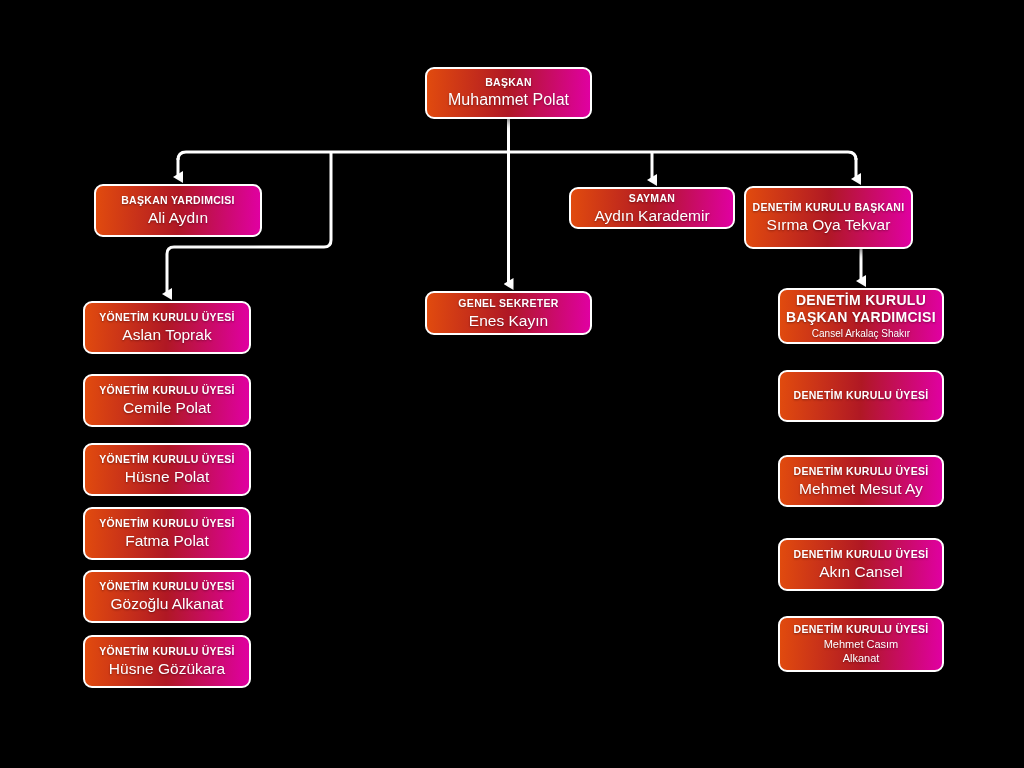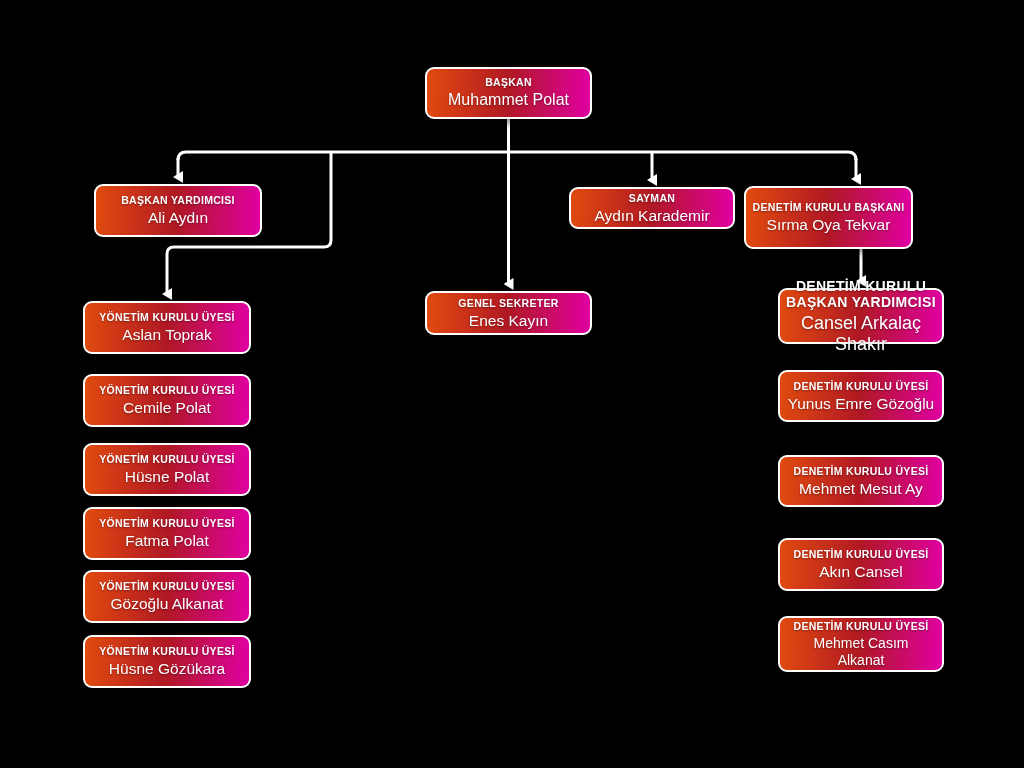--- a/index.html
+++ b/index.html
@@ -20,22 +20,22 @@
   .role{
     font-size:10.5px;font-weight:bold;letter-spacing:.3px;line-height:1.25;
     white-space:pre-line;text-shadow:0 1px 2px rgba(40,0,15,0.45);
   }
   .person{
     font-size:15.5px;font-weight:normal;line-height:1.15;
     white-space:pre-line;text-shadow:0 1px 2px rgba(40,0,15,0.45);
   }
   .node.big .person{font-size:16px;}
   .node.role-2line .role{font-size:14px;line-height:1.2;}
-  .node.role-2line .person{font-size:18px;}
-  .node.name-2line .person{font-size:14px;line-height:1.2;}
+  .node.role-2line .person{font-size:10px;}
+  .node.name-2line .person{font-size:11px;line-height:1.2;}
 </style>
 </head>
 <body>
 
 <div id="canvas">
 
   <svg id="connectors" width="1024" height="768" viewBox="0 0 1024 768">
     <defs>
       <marker id="arrow" markerUnits="userSpaceOnUse" markerWidth="12" markerHeight="10" viewBox="0 0 12 10" refX="6" refY="5" orient="auto">
         <path d="M0,0 L12,0 L6,10 Z" fill="#ffffff"></path>
@@ -115,21 +115,20 @@
   </div>
 
   <div class="node role-2line" style="left:778px;top:288px;width:166px;height:56px">
     <div class="role">DENETİM KURULU
 BAŞKAN YARDIMCISI</div>
     <div class="person">Cansel Arkalaç Shakır</div>
   </div>
 
   <div class="node" style="left:778px;top:370px;width:166px;height:52px">
     <div class="role">DENETİM KURULU ÜYESİ</div>
-    <div class="person">Yunus Emre Gözoğlu</div>
   </div>
 
   <div class="node" style="left:778px;top:455px;width:166px;height:52px">
     <div class="role">DENETİM KURULU ÜYESİ</div>
     <div class="person">Mehmet Mesut Ay</div>
   </div>
 
   <div class="node" style="left:778px;top:538px;width:166px;height:53px">
     <div class="role">DENETİM KURULU ÜYESİ</div>
     <div class="person">Akın Cansel</div>

